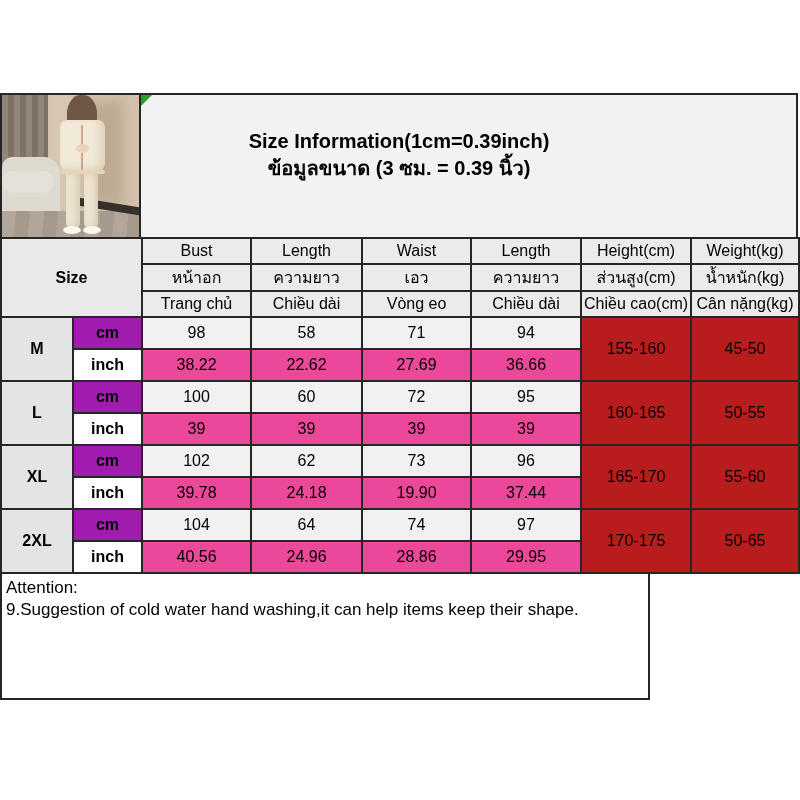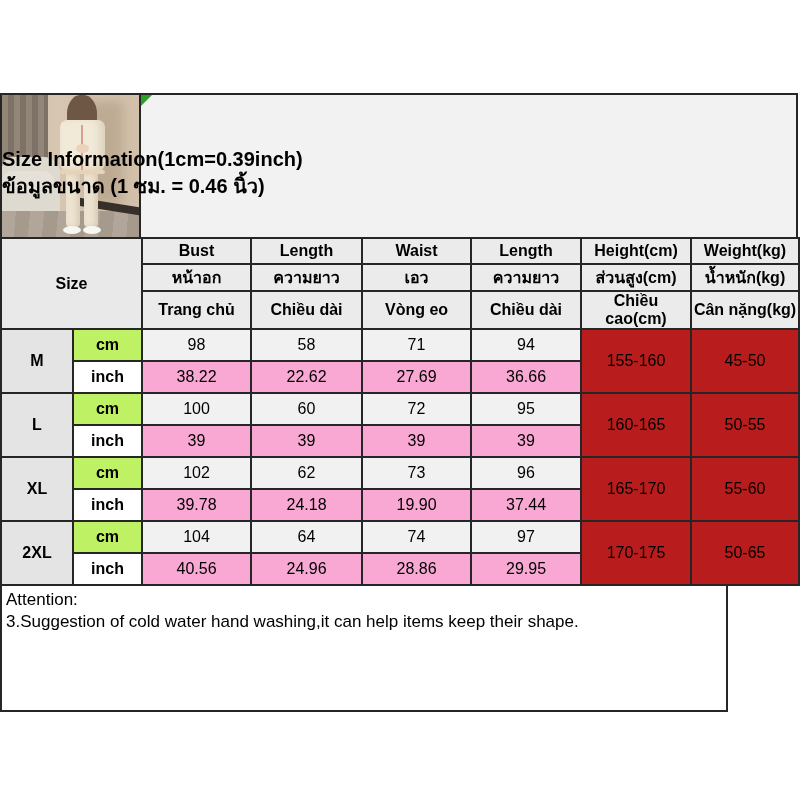--- a/index.html
+++ b/index.html
@@ -18,22 +18,22 @@
   .photo-cell{
     width:139px;box-sizing:border-box;border-right:2px solid #262626;
     position:relative;overflow:hidden;background:#d3c2ad;
   }
   .title-cell{flex:1;background:#f2f2f2;position:relative;}
   .err-tri{
     position:absolute;left:0;top:0;width:0;height:0;
     border-top:11px solid #27a127;border-right:11px solid transparent;
   }
   .title-overlay{
-    position:absolute;left:0;top:0;width:100%;text-align:left;
-    padding-top:33px;pointer-events:none;margin-top:18px;
+    position:absolute;left:0;top:0;width:100%;text-align:center;
+    padding-top:33px;pointer-events:none;
   }
   .title-overlay div{font-weight:bold;font-size:20px;line-height:27px;white-space:nowrap;}
 
   
   .p-wall{position:absolute;left:0;top:0;right:0;bottom:0;background:linear-gradient(90deg,#c9b9a4 0%,#d6c6b2 40%,#d2c0aa 100%);}
   .p-shadow{position:absolute;right:16px;top:6px;width:36px;height:104px;background:#b5a28a;filter:blur(6px);opacity:.75;}
   .p-curtain{position:absolute;left:0;top:0;width:46px;height:94px;background:repeating-linear-gradient(90deg,#918678 0 6px,#7d7265 6px 12px);}
   .p-sofa{position:absolute;left:0;top:62px;width:58px;height:62px;background:#dedacf;border-radius:10px 16px 4px 4px;}
   .p-sofa-arm{position:absolute;left:0;top:76px;width:52px;height:22px;background:#e5e1d8;border-radius:12px;}
   .p-floor{position:absolute;left:0;bottom:0;width:100%;height:26px;background:repeating-linear-gradient(95deg,#b1a699 0 14px,#a59a8c 14px 28px);}
@@ -53,33 +53,33 @@
   
   table.size-table{
     width:798px;border-collapse:collapse;table-layout:fixed;margin-top:-2px;
   }
   table.size-table td{
     border:2px solid #262626;text-align:center;vertical-align:middle;
     padding:0;overflow:hidden;font-size:16px;
   }
   tr.hr{height:26px;}
   tr.dr{height:32px;}
-  td.hcell{background:#ebebeb;font-weight:bold;}
+  td.hcell{background:#ebebeb;font-weight:normal;}
   td.size-cell{background:#e9e9e9;font-weight:bold;font-size:30px;margin-left:40px;}
   td.sz{background:#e4e4e4;font-weight:bold;font-size:17px;}
   td.unit{font-weight:bold;font-size:15px;}
-  td.ucm{background:#bef264;}
+  td.ucm{background:#a21caf;}
   td.uin{background:#ffffff;}
   td.vcm{background:#f1f1f1;margin-left:23px;}
-  td.vin{background:#f9a8d4;}
+  td.vin{background:#ec4899;}
   td.merge{background:#b91c1c;}
 
   
   .attention{
-    width:728px;box-sizing:border-box;border:2px solid #262626;margin-top:-2px;
+    width:650px;box-sizing:border-box;border:2px solid #262626;margin-top:-2px;
     min-height:128px;padding:3px 5px 6px 4px;font-size:17px;line-height:22px;
     text-align:left;background:#ffffff;
   }
 </style>
 </head>
 <body>
 
 <div class="sheet">
 
   <div class="top-row">
@@ -102,21 +102,21 @@
         <div class="p-leg-r"></div>
         <div class="p-slipper-l"></div>
         <div class="p-slipper-r"></div>
       </div>
     </div>
     <div class="title-cell">
       <div class="err-tri"></div>
     </div>
     <div class="title-overlay">
       <div>Size Information(1cm=0.39inch)</div>
-      <div>ข้อมูลขนาด (1 ซม. = 0.46 นิ้ว)</div>
+      <div>ข้อมูลขนาด (3 ซม. = 0.39 นิ้ว)</div>
     </div>
   </div>
 
   <table class="size-table">
     <colgroup>
       <col style="width:72px">
         <col style="width:69px">
         <col style="width:109px">
         <col style="width:111px">
       <col style="width:109px">
@@ -220,16 +220,16 @@
         <td class="vin">40.56</td>
         <td class="vin">24.96</td>
         <td class="vin">28.86</td>
         <td class="vin">29.95</td>
       </tr>
     </tbody>
   </table>
 
   <div class="attention">
     <div>Attention:</div>
-    <div>3.Suggestion of cold water hand washing,it can help items keep their shape.</div>
+    <div>9.Suggestion of cold water hand washing,it can help items keep their shape.</div>
   </div>
 
 </div>
 
 </body></html>

